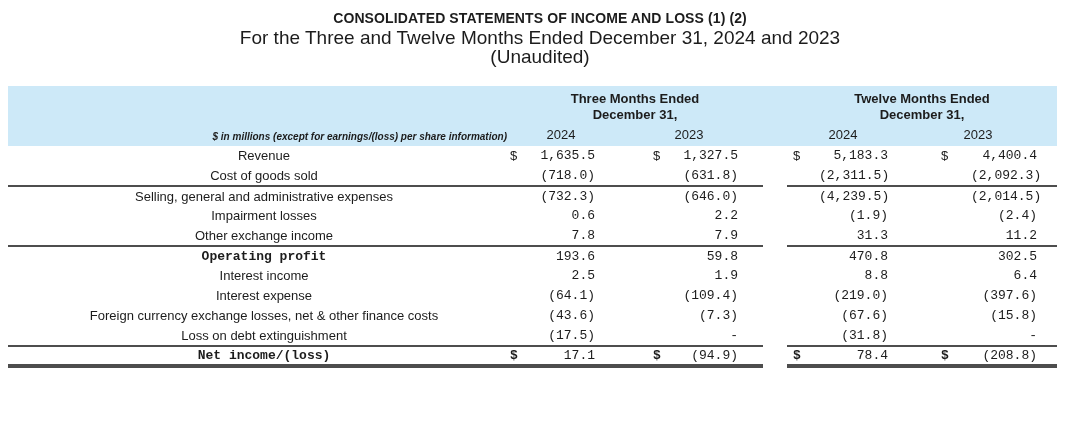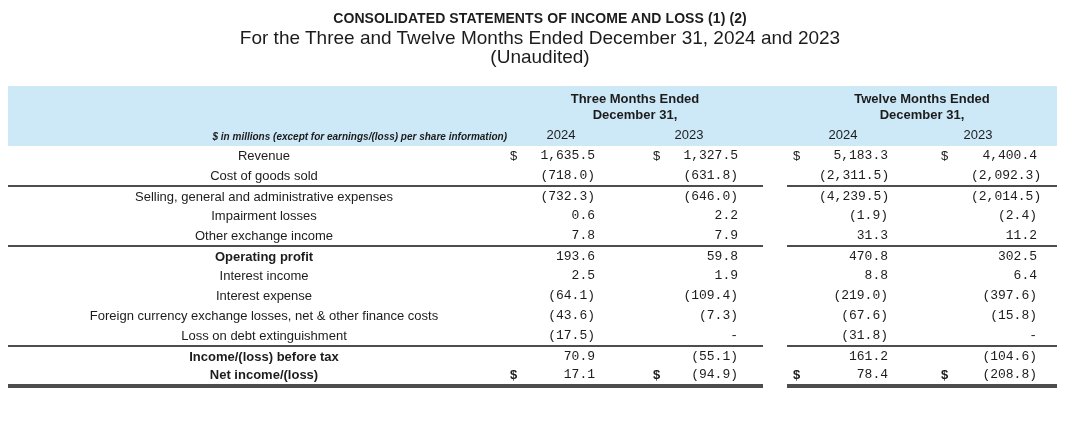--- a/index.html
+++ b/index.html
@@ -58,21 +58,21 @@
   tbody td.cur.d1 { padding-left: 3px; }
   tbody td.cur.d2 { padding-left: 38px; }
   tbody td.cur.d3 { padding-left: 6px; }
   tbody td.cur.d4 { padding-left: 42px; }
   tbody td.val { text-align: right; font-family: Liberation Mono, monospace; }
   tbody td.val.v1 { padding-right: 20px; }
   tbody td.val.v2 { padding-right: 25px; }
   tbody td.val.v3 { padding-right: 11px; }
   tbody td.val.v4 { padding-right: 20px; }
 
-  tr.bold td.label, tr.bold td.cur { font-weight: 700; }
+  tr.bold td.label, tr.bold td.cur { font-weight: 700; font-family: Liberation Mono, monospace; }
   tr.rule-below td:not(.gap) { border-bottom: 2px solid var(--rule-color); }
   tr.thick-rule-below td:not(.gap) { border-bottom: 4px solid var(--rule-color); }
 </style>
 </head>
 <body>
 
 <div>
   <div class="doc-header">
     <div class="doc-title">CONSOLIDATED STATEMENTS OF INCOME AND LOSS (1) (2)</div>
     <div class="doc-subtitle">For the Three and Twelve Months Ended December 31, 2024 and 2023</div>
@@ -228,32 +228,20 @@
     <td class="cur d1"></td>
     <td class="val v1">(17.5)</td>
     <td class="cur d2"></td>
     <td class="val v2">-</td>
     <td class="gap"></td>
     <td class="cur d3"></td>
     <td class="val v3">(31.8)</td>
     <td class="cur d4"></td>
     <td class="val v4">-</td>
   </tr>
-        <tr class="bold">
-    <td class="label">Income/(loss) before tax</td>
-    <td class="cur d1"></td>
-    <td class="val v1">70.9</td>
-    <td class="cur d2"></td>
-    <td class="val v2">(55.1)</td>
-    <td class="gap"></td>
-    <td class="cur d3"></td>
-    <td class="val v3">161.2</td>
-    <td class="cur d4"></td>
-    <td class="val v4">(104.6)</td>
-  </tr>
         <tr class="bold thick-rule-below">
     <td class="label">Net income/(loss)</td>
     <td class="cur d1">$</td>
     <td class="val v1">17.1</td>
     <td class="cur d2">$</td>
     <td class="val v2">(94.9)</td>
     <td class="gap"></td>
     <td class="cur d3">$</td>
     <td class="val v3">78.4</td>
     <td class="cur d4">$</td>

